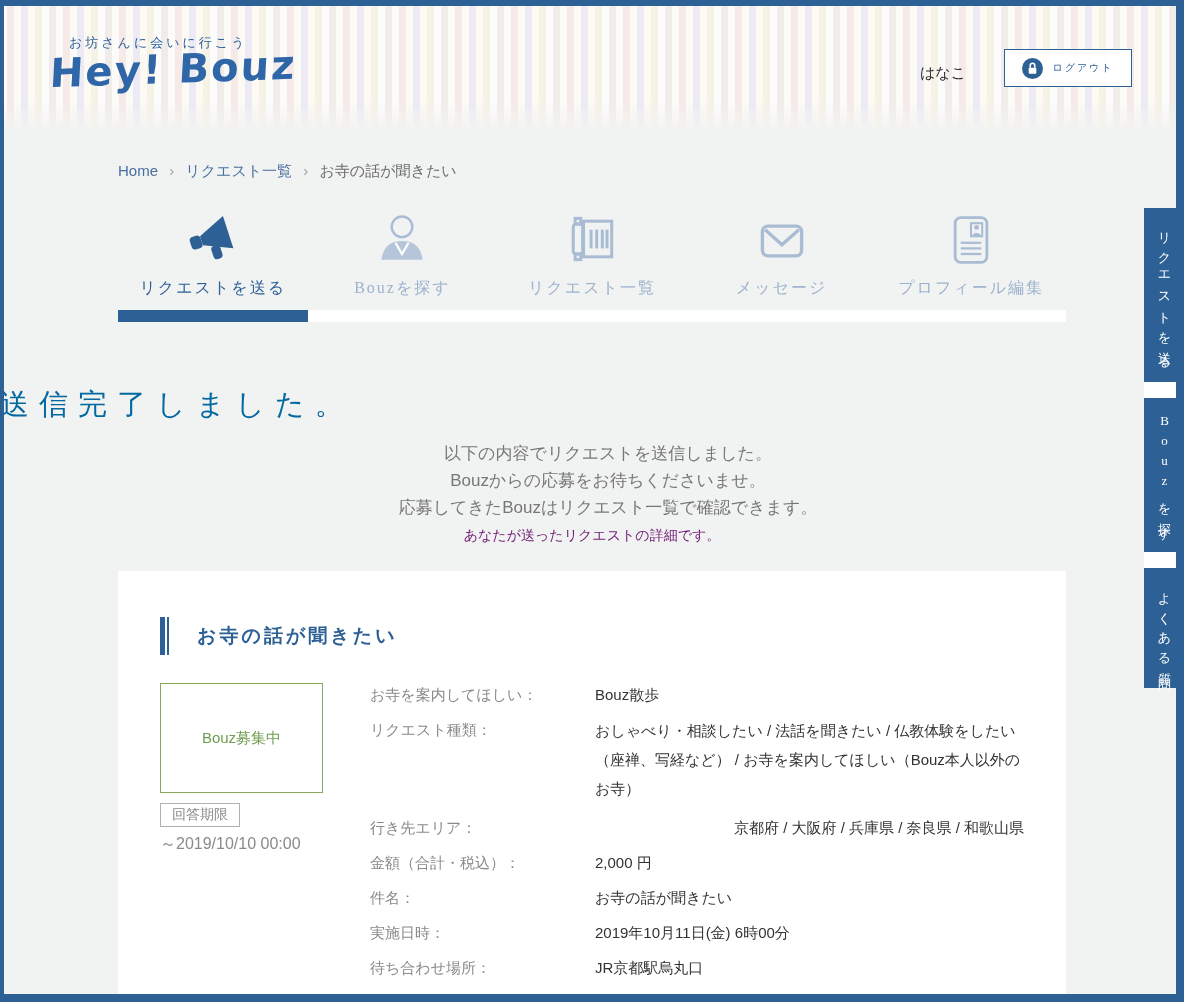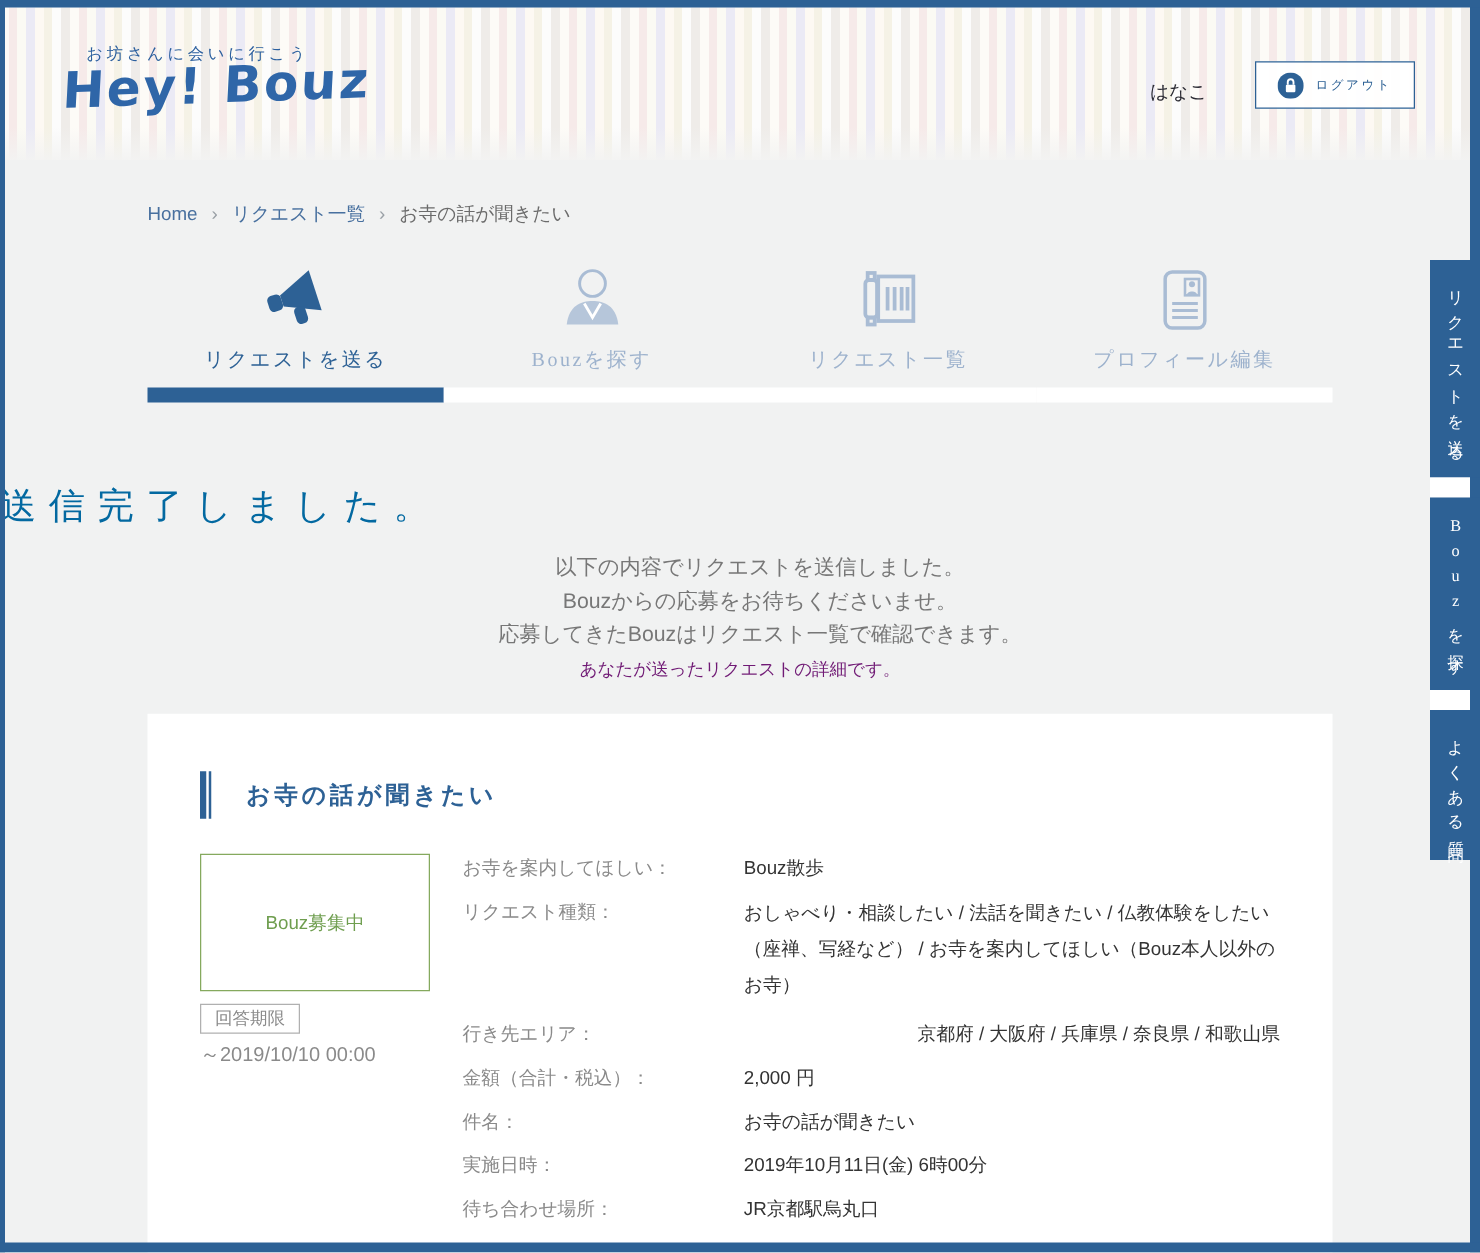--- a/index.html
+++ b/index.html
@@ -94,21 +94,21 @@
     width:948px; margin:26px auto 0; background:#fff;
     padding:46px 42px 40px 42px;
   }
   .card-title-row { display:flex; align-items:center; gap:28px; }
   .accent { width:9px; height:38px; border-left:5px solid #2d6195; border-right:2px solid #2d6195; }
   .card-title { font-size:19px; font-weight:bold; color:#2d6195; letter-spacing:3px; }
 
   .card-body { display:flex; margin-top:28px; gap:40px; }
   .left-col { width:170px; flex-shrink:0; }
   .status-box {
-    width:184px; height:110px; border:1px solid #85a95e;
+    width:163px; height:110px; border:1px solid #85a95e;
     display:flex; align-items:center; justify-content:center;
     color:#6f9e4f; font-size:15px;
   }
   .deadline-badge {
     display:inline-block; margin-top:10px; border:1px solid #b0b0b0;
     color:#8a8a8a; font-size:14px; padding:2px 11px;
   }
   .deadline-value { margin-top:7px; color:#8a8a8a; font-size:16px; }
 
   .fields { flex:1; padding-top:2px; }
@@ -190,20 +190,30 @@
         <line x1="31" y1="22" x2="31" y2="42"></line>
         <line x1="37" y1="22" x2="37" y2="42"></line>
         <line x1="43" y1="22" x2="43" y2="42"></line>
         <line x1="48" y1="22" x2="48" y2="42"></line>
       </svg>
     </div>
     <div class="tab-label">リクエスト一覧</div>
     <div class="bar"></div>
   </div>
 
+  <div class="tab">
+    <div class="icon-wrap">
+      <svg width="60" height="56" viewBox="0 0 64 60" stroke="#a9bcd4" fill="none" stroke-width="3.6">
+        <rect x="11" y="14" width="42" height="32" rx="6"></rect>
+        <path d="M14 18 L32 34 L50 18"></path>
+      </svg>
+    </div>
+    <div class="tab-label">メッセージ</div>
+    <div class="bar"></div>
+  </div>
 
   <div class="tab">
     <div class="icon-wrap">
       <svg width="56" height="58" viewBox="0 0 60 62" stroke="#a9bcd4" fill="none" stroke-width="3">
         <rect x="13" y="7" width="34" height="48" rx="6"></rect>
         <rect x="30" y="13" width="12" height="14" stroke-width="2.2"></rect>
         <circle cx="36" cy="17.5" r="2.6" fill="#a9bcd4" stroke="none"></circle>
         <path d="M31.5 27 C31.5 22.5 40.5 22.5 40.5 27 Z" fill="#a9bcd4" stroke="none"></path>
         <line x1="19" y1="34" x2="41" y2="34" stroke-width="2.4"></line>
         <line x1="19" y1="40" x2="41" y2="40" stroke-width="2.4"></line>

